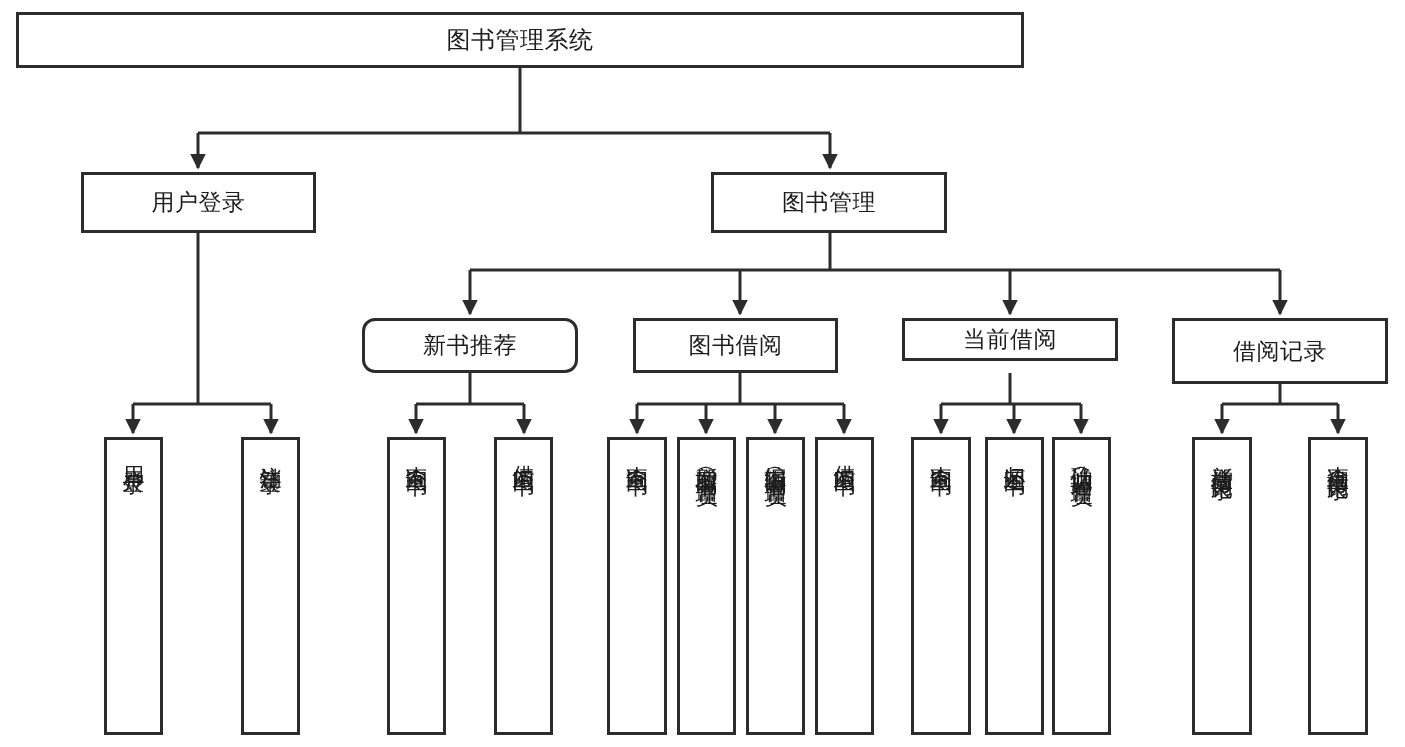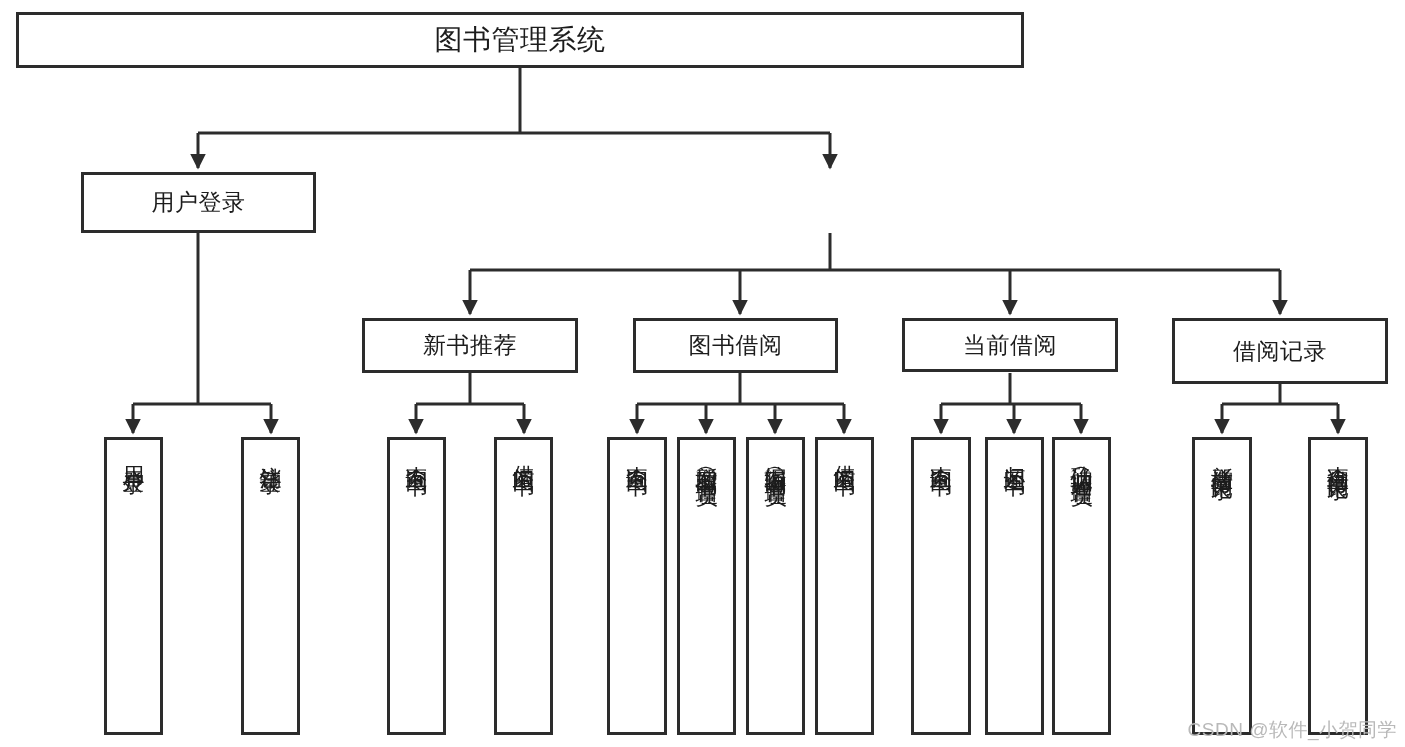--- a/index.html
+++ b/index.html
@@ -38,21 +38,21 @@
     justify-content: center;
     text-align: center;
   }
   .node .label {
     font-size: 23px;
     line-height: 1.15;
     letter-spacing: 0.5px;
     color: #1c1c1c;
     white-space: nowrap;
   }
-  .node.root .label { font-size: 28px; }
+  .node.root .label { font-size: 24px; }
   .node.leaf {
     align-items: flex-start;
     justify-content: center;
     padding-top: 8px;
   }
   .node.leaf .label {
     writing-mode: vertical-rl;
     text-orientation: upright;
     font-size: 22px;
     line-height: 1.1;
@@ -125,28 +125,31 @@
     </g>
   </svg>
 
   <div class="node root" style="left:16px; top:12px; width:1008px; height:56px;">
     <span class="label">图书管理系统</span>
   </div>
 
   <div class="node" style="left:81px; top:172px; width:235px; height:61px;">
     <span class="label">用户登录</span>
   </div>
+  <div class="node" style="left:711px; top:172px; width:236px; height:61px;">
+    <span class="label">图书管理</span>
+  </div>
 
-  <div class="node" style="left:362px; top:318px; width:216px; height:55px;">
+  <div class="node" style="left:362px; top:318px; width:216px; height:55px;border-radius:13px;">
     <span class="label">新书推荐</span>
   </div>
   <div class="node" style="left:633px; top:318px; width:205px; height:55px;">
     <span class="label">图书借阅</span>
   </div>
-  <div class="node" style="left:902px; top:318px; width:216px; height:54px;">
+  <div class="node" style="left:902px; top:318px; width:216px; height:43px;">
     <span class="label">当前借阅</span>
   </div>
   <div class="node" style="left:1172px; top:318px; width:216px; height:66px;">
     <span class="label">借阅记录</span>
   </div>
 
   <div class="node leaf" style="left:104px; top:437px; width:59px; height:298px;">
     <span class="label">用户登录</span>
   </div>
   <div class="node leaf" style="left:241px; top:437px; width:59px; height:298px;">
@@ -183,15 +186,14 @@
     <span class="label">确认归还（管理员）</span>
   </div>
 
   <div class="node leaf" style="left:1192px; top:437px; width:60px; height:298px;">
     <span class="label">新增借阅记录</span>
   </div>
   <div class="node leaf" style="left:1308px; top:437px; width:60px; height:298px;">
     <span class="label">查询借阅记录</span>
   </div>
 
-  <div class="watermark">CSDN @软件_小贺同学</div>
 
 </div>
 
 </body></html>

